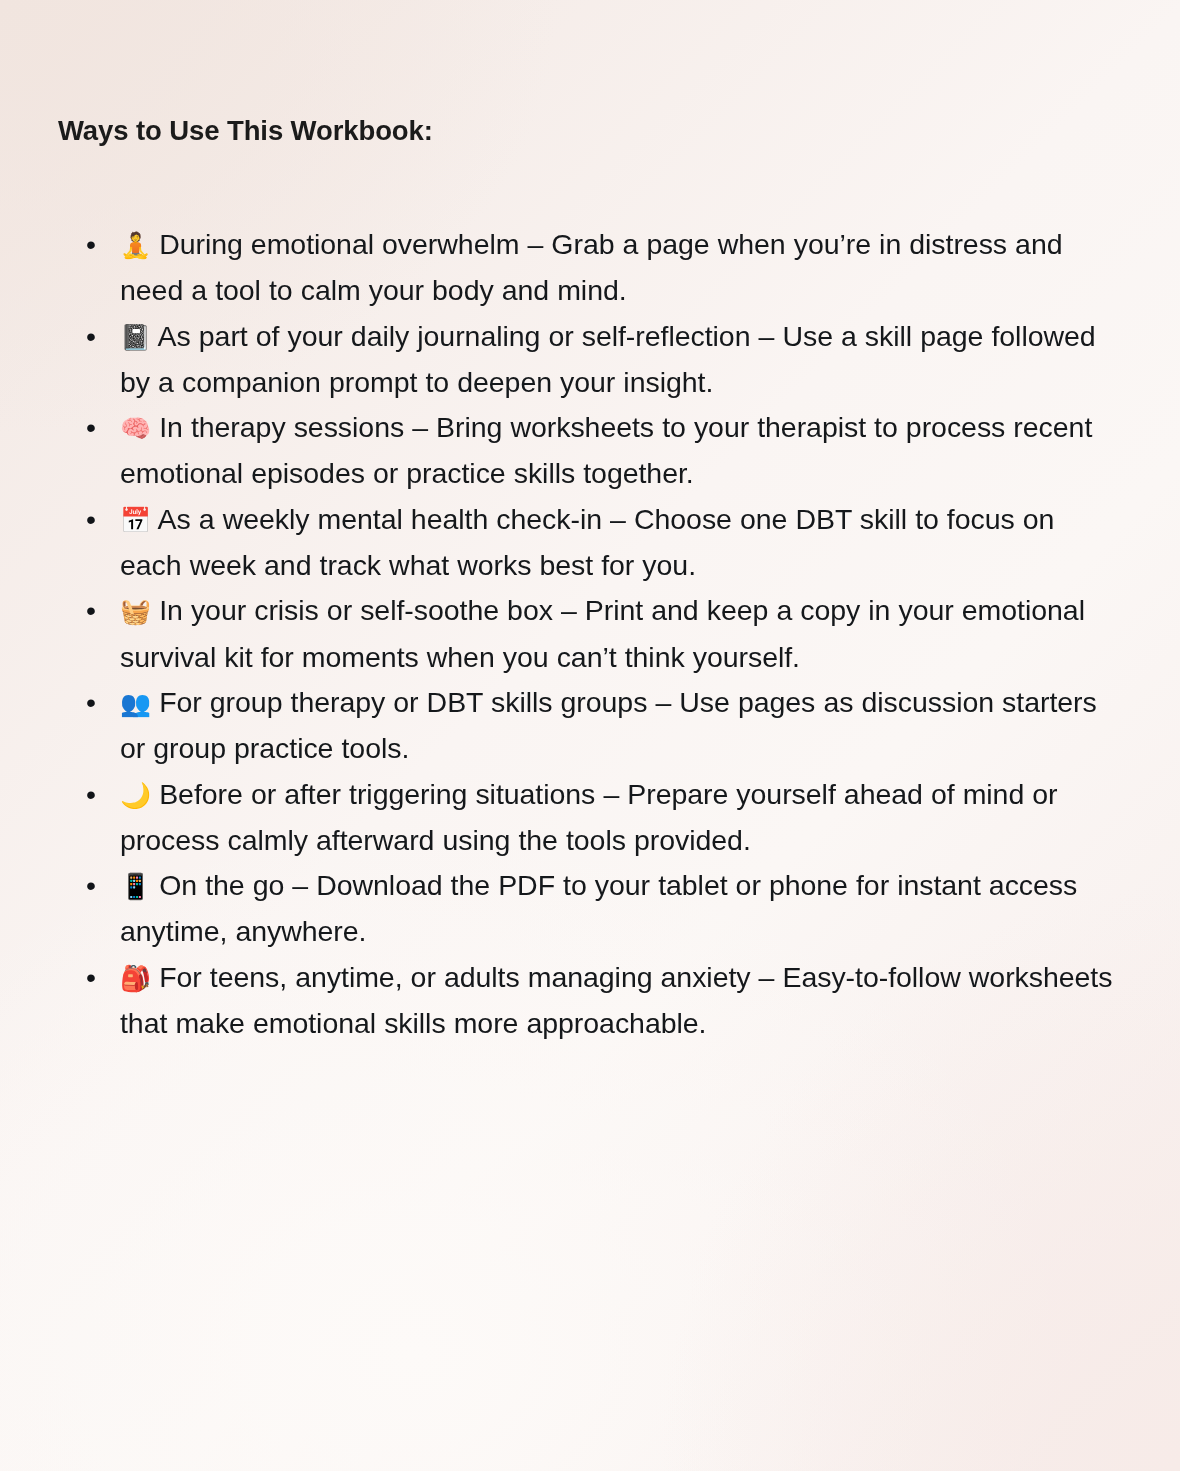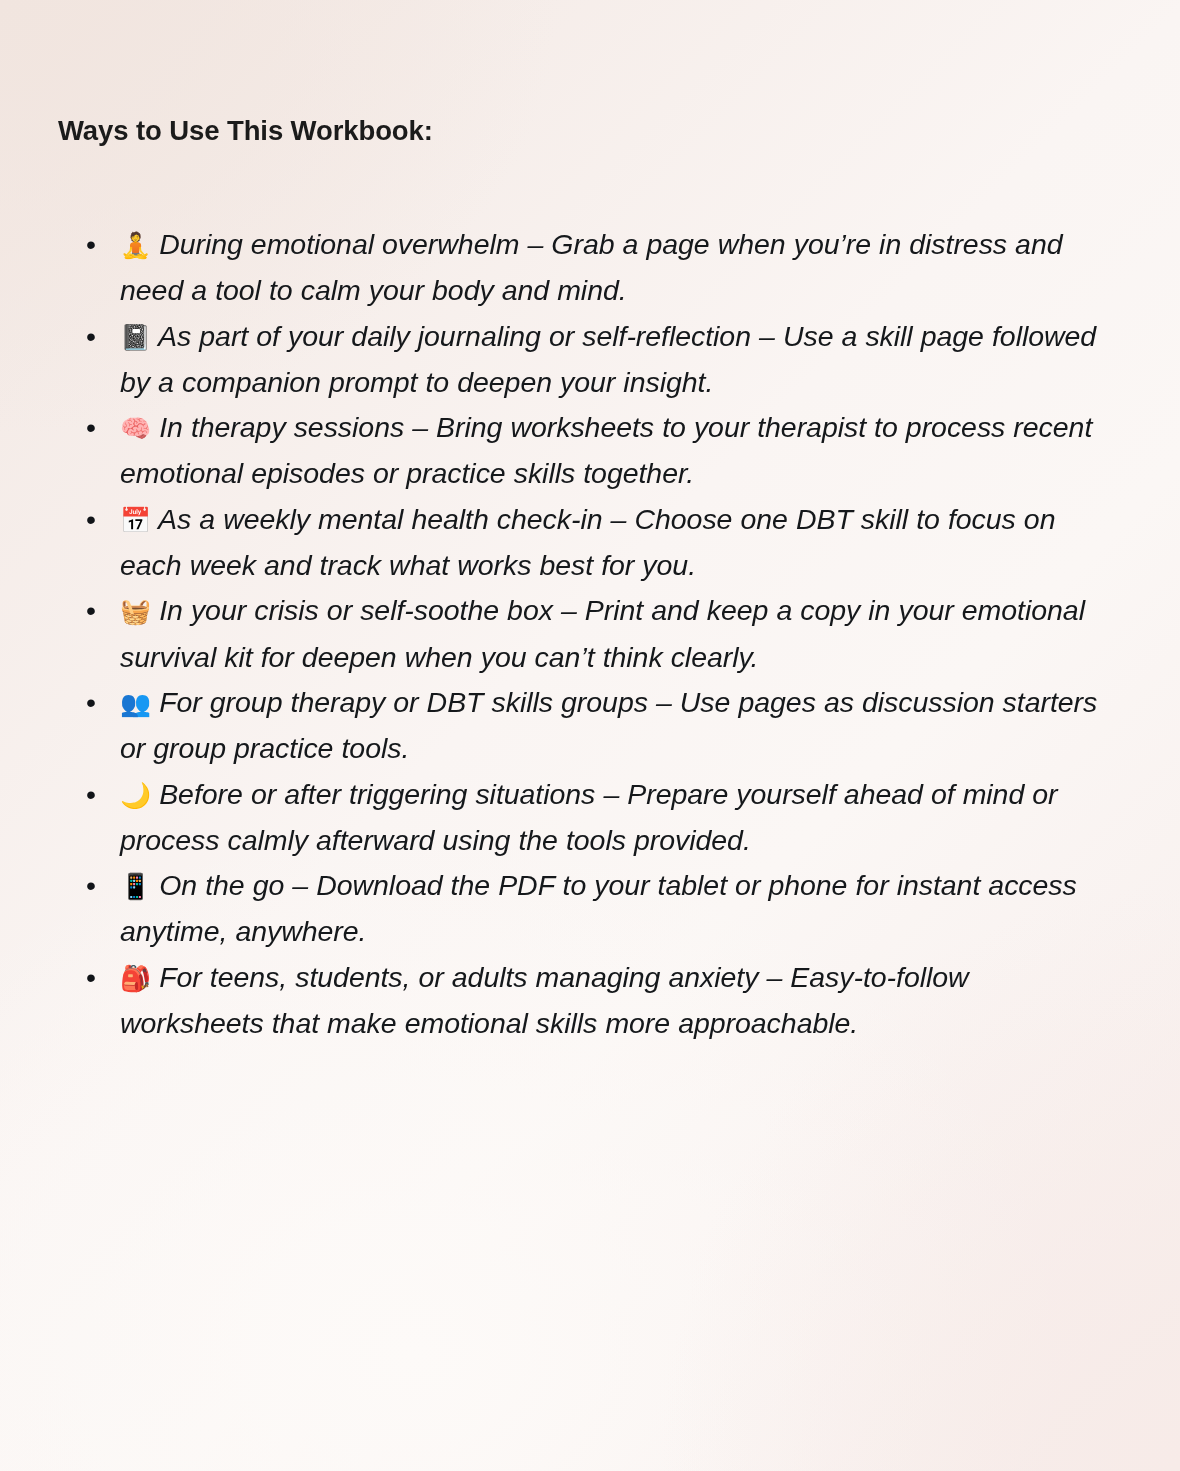--- a/index.html
+++ b/index.html
@@ -59,35 +59,34 @@
     font-size: 28.5px;
     line-height: 45.3px;
     color: #111418;
   }
   .item-emoji {
     font-family: "DejaVu Sans", sans-serif;
     font-size: 25px;
   }
   .item-text {
     white-space: pre-wrap;
-    font-style: italic;
   }
 </style>
 </head>
 <body>
 
 <div class="page">
 
   <h1 class="page-title">Ways to Use This Workbook:</h1>
 
   <ul class="usage-list">
       <li class="usage-item"><span class="bullet-marker">•</span><span class="item-emoji">🧘</span><span class="item-text"> During emotional overwhelm – Grab a page when you’re in distress and need a tool to calm your body and mind.</span></li>
       <li class="usage-item"><span class="bullet-marker">•</span><span class="item-emoji">📓</span><span class="item-text"> As part of your daily journaling or self-reflection – Use a skill page followed by a companion prompt to deepen your insight.</span></li>
       <li class="usage-item"><span class="bullet-marker">•</span><span class="item-emoji">🧠</span><span class="item-text"> In therapy sessions – Bring worksheets to your therapist to process recent emotional episodes or practice skills together.</span></li>
       <li class="usage-item"><span class="bullet-marker">•</span><span class="item-emoji">📅</span><span class="item-text"> As a weekly mental health check-in – Choose one DBT skill to focus on each week and track what works best for you.</span></li>
-      <li class="usage-item"><span class="bullet-marker">•</span><span class="item-emoji">🧺</span><span class="item-text"> In your crisis or self-soothe box – Print and keep a copy in your emotional survival kit for deepen when you can’t think clearly.</span></li>
+      <li class="usage-item"><span class="bullet-marker">•</span><span class="item-emoji">🧺</span><span class="item-text"> In your crisis or self-soothe box – Print and keep a copy in your emotional survival kit for moments when you can’t think yourself.</span></li>
       <li class="usage-item"><span class="bullet-marker">•</span><span class="item-emoji">👥</span><span class="item-text"> For group therapy or DBT skills groups – Use pages as discussion starters or group practice tools.</span></li>
       <li class="usage-item"><span class="bullet-marker">•</span><span class="item-emoji">🌙</span><span class="item-text"> Before or after triggering situations – Prepare yourself ahead of mind or process calmly afterward using the tools provided.</span></li>
       <li class="usage-item"><span class="bullet-marker">•</span><span class="item-emoji">📱</span><span class="item-text"> On the go – Download the PDF to your tablet or phone for instant access anytime, anywhere.</span></li>
-      <li class="usage-item"><span class="bullet-marker">•</span><span class="item-emoji">🎒</span><span class="item-text"> For teens, students, or adults managing anxiety – Easy-to-follow worksheets that make emotional skills more approachable.</span></li>
+      <li class="usage-item"><span class="bullet-marker">•</span><span class="item-emoji">🎒</span><span class="item-text"> For teens, anytime, or adults managing anxiety – Easy-to-follow worksheets that make emotional skills more approachable.</span></li>
     </ul>
 
 </div>
 
 </body></html>

